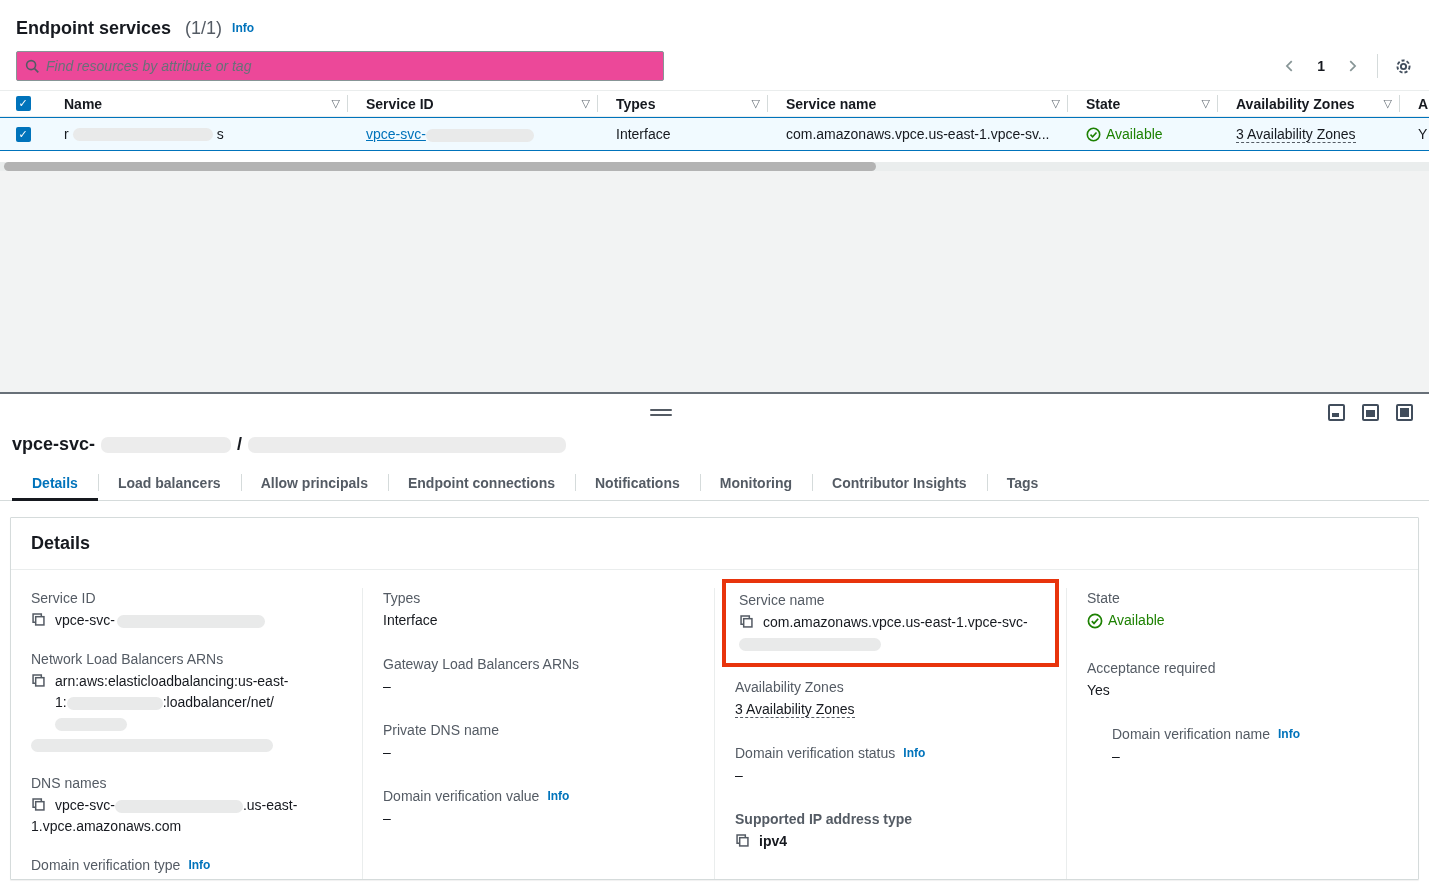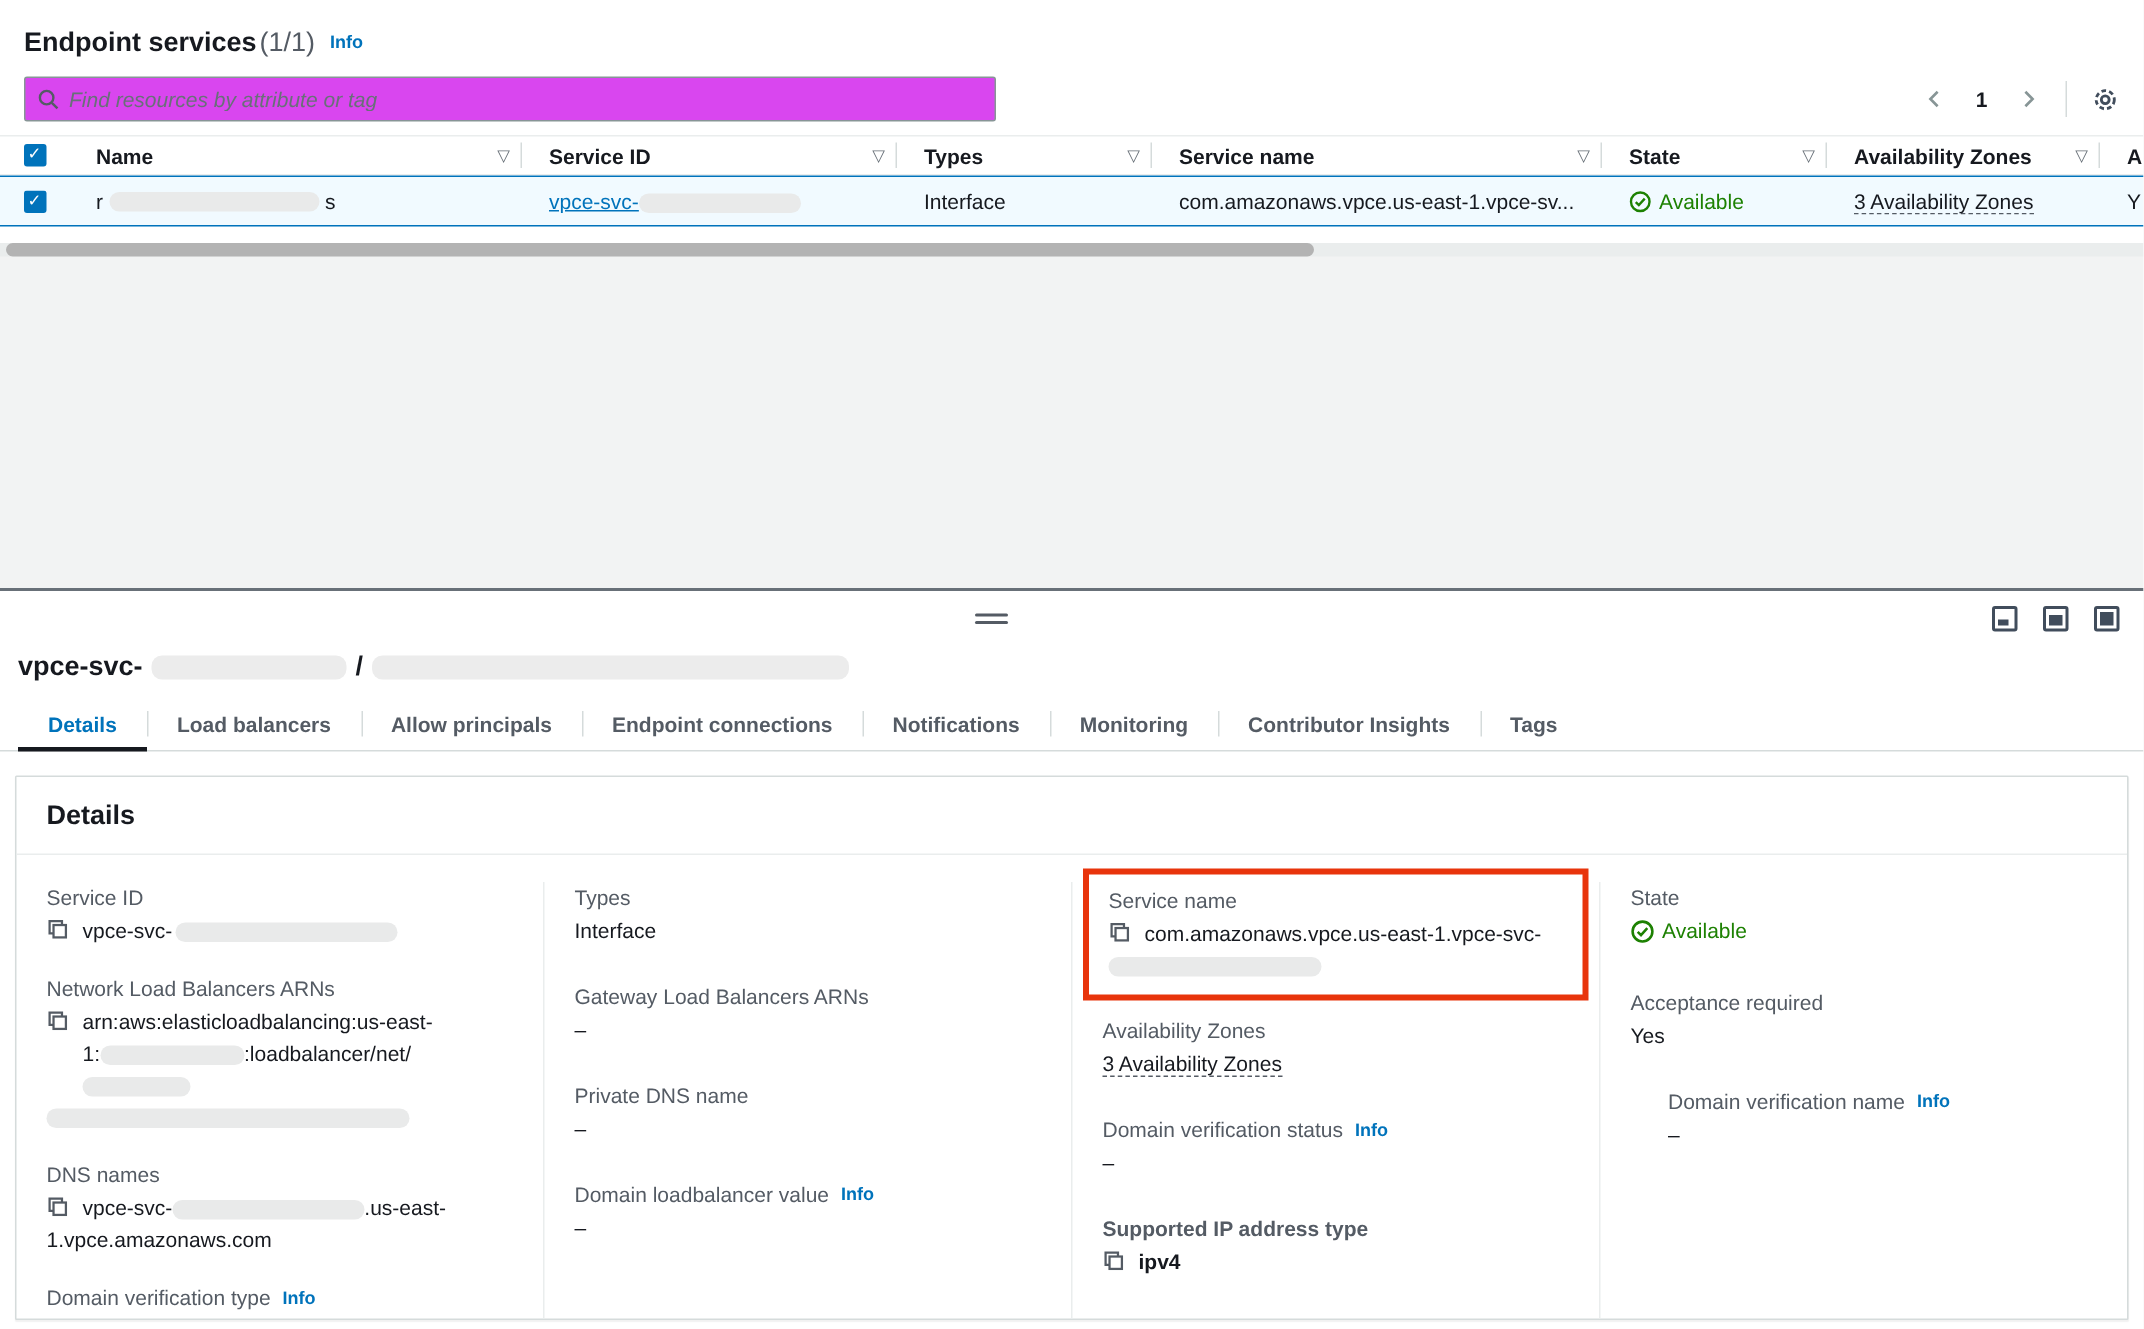--- a/index.html
+++ b/index.html
@@ -15,40 +15,40 @@
   
   .top-card {
     position: absolute; top: 0; left: 0; width: 1429px; height: 168px;
     background: #fff;
   }
   .title-row {
     display: flex; align-items: center;
     padding: 12px 13px 0 16px; height: 44px;
   }
   .page-title { font-size: 18px; font-weight: bold; color: #16191f; }
-  .page-count { font-size: 18px; font-weight: normal; color: #545b64; margin-left: 2px; }
+  .page-count { font-size: 18px; font-weight: normal; color: #545b64; margin-left: 14px; }
   .info-link { font-size: 12px; font-weight: bold; color: #0073bb; margin-left: 10px; cursor: pointer; }
   .title-actions { margin-left: auto; display: flex; align-items: center; gap: 10px; }
   .btn {
     height: 32px; border: 1px solid #545b64; border-radius: 2px; background: #fff;
     font-weight: bold; color: #545b64; font-size: 14px;
     display: inline-flex; align-items: center; justify-content: center;
     padding: 0 18px; cursor: pointer; font-family: inherit;
   }
   .btn-icon { width: 38px; padding: 0; }
   .btn-primary { background: #ec7211; border-color: #ec7211; color: #16191f; }
   .caret { font-size: 10px; margin-left: 8px; color: #545b64; }
 
   .toolbar-row {
     display: flex; align-items: center;
     padding: 0 16px; height: 40px; margin-top: 2px;
   }
   .search-box {
     width: 648px; height: 30px; border: 1px solid #879596; border-radius: 2px;
-    display: flex; align-items: center; padding: 0 8px; background: #d946ef;
+    display: flex; align-items: center; padding: 0 8px; background: #ec4899;
   }
   .search-box input {
     border: none; outline: none; flex: 1; font-size: 14px; font-style: italic;
     color: #16191f; margin-left: 6px; font-family: inherit; background: transparent;
   }
   .search-box input::placeholder { color: #687078; font-style: italic; }
   .toolbar-right { margin-left: auto; display: flex; align-items: center; gap: 10px; }
   .page-num { font-weight: bold; margin: 0 8px; }
   .chev-btn { background: none; border: none; cursor: pointer; display: flex; align-items: center; padding: 2px; }
   .v-divider { width: 1px; height: 24px; background: #d5dbdb; margin: 0 6px; }
@@ -388,21 +388,21 @@
         <div class="field" style="margin-top:23px;">
           <div class="f-label">Gateway Load Balancers ARNs</div>
           <div class="f-value">–</div>
         </div>
         <div class="field" style="margin-top:23px;">
           <div class="f-label">Private DNS name</div>
           <div class="f-value">–</div>
         </div>
         <div class="field" style="margin-top:23px;">
           <div class="f-label">
-            <span>Domain loadbalancer value</span>
+            <span>Domain verification value</span>
             <span class="info-link">Info</span>
           </div>
           <div class="f-value">–</div>
         </div>
       </div>
 
       <div class="dcol">
         <div class="red-box">
           <div class="field" style="margin-bottom:0;">
             <div class="f-label">Service name</div>

